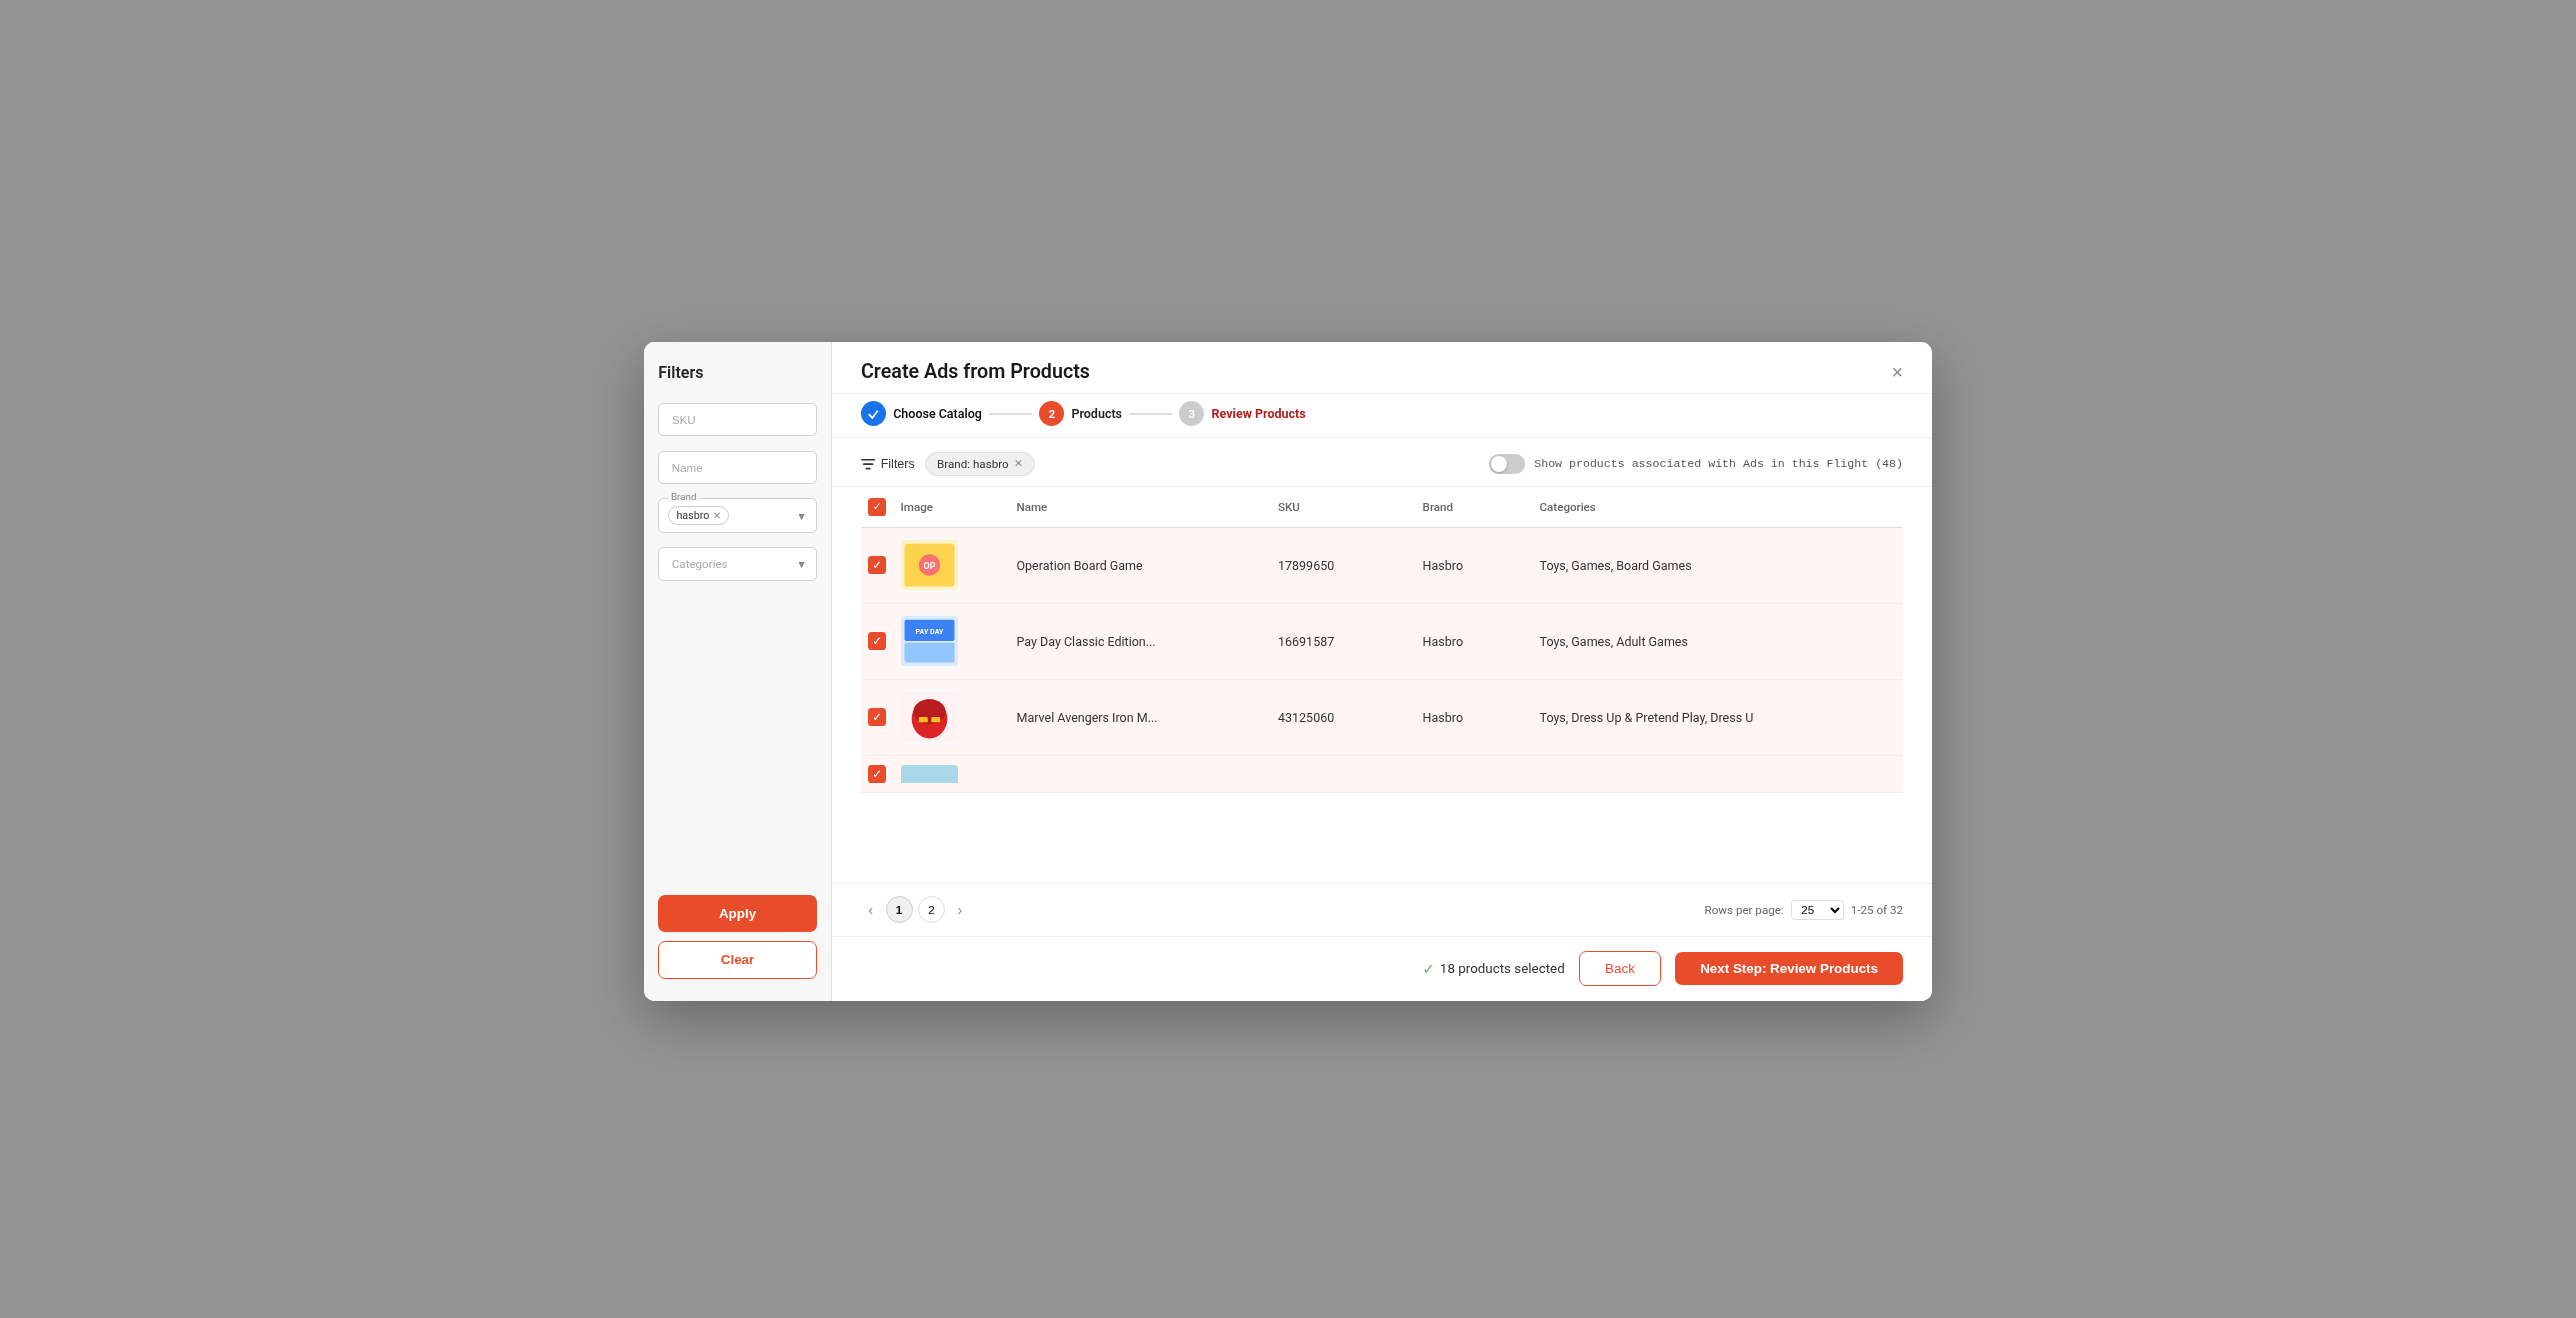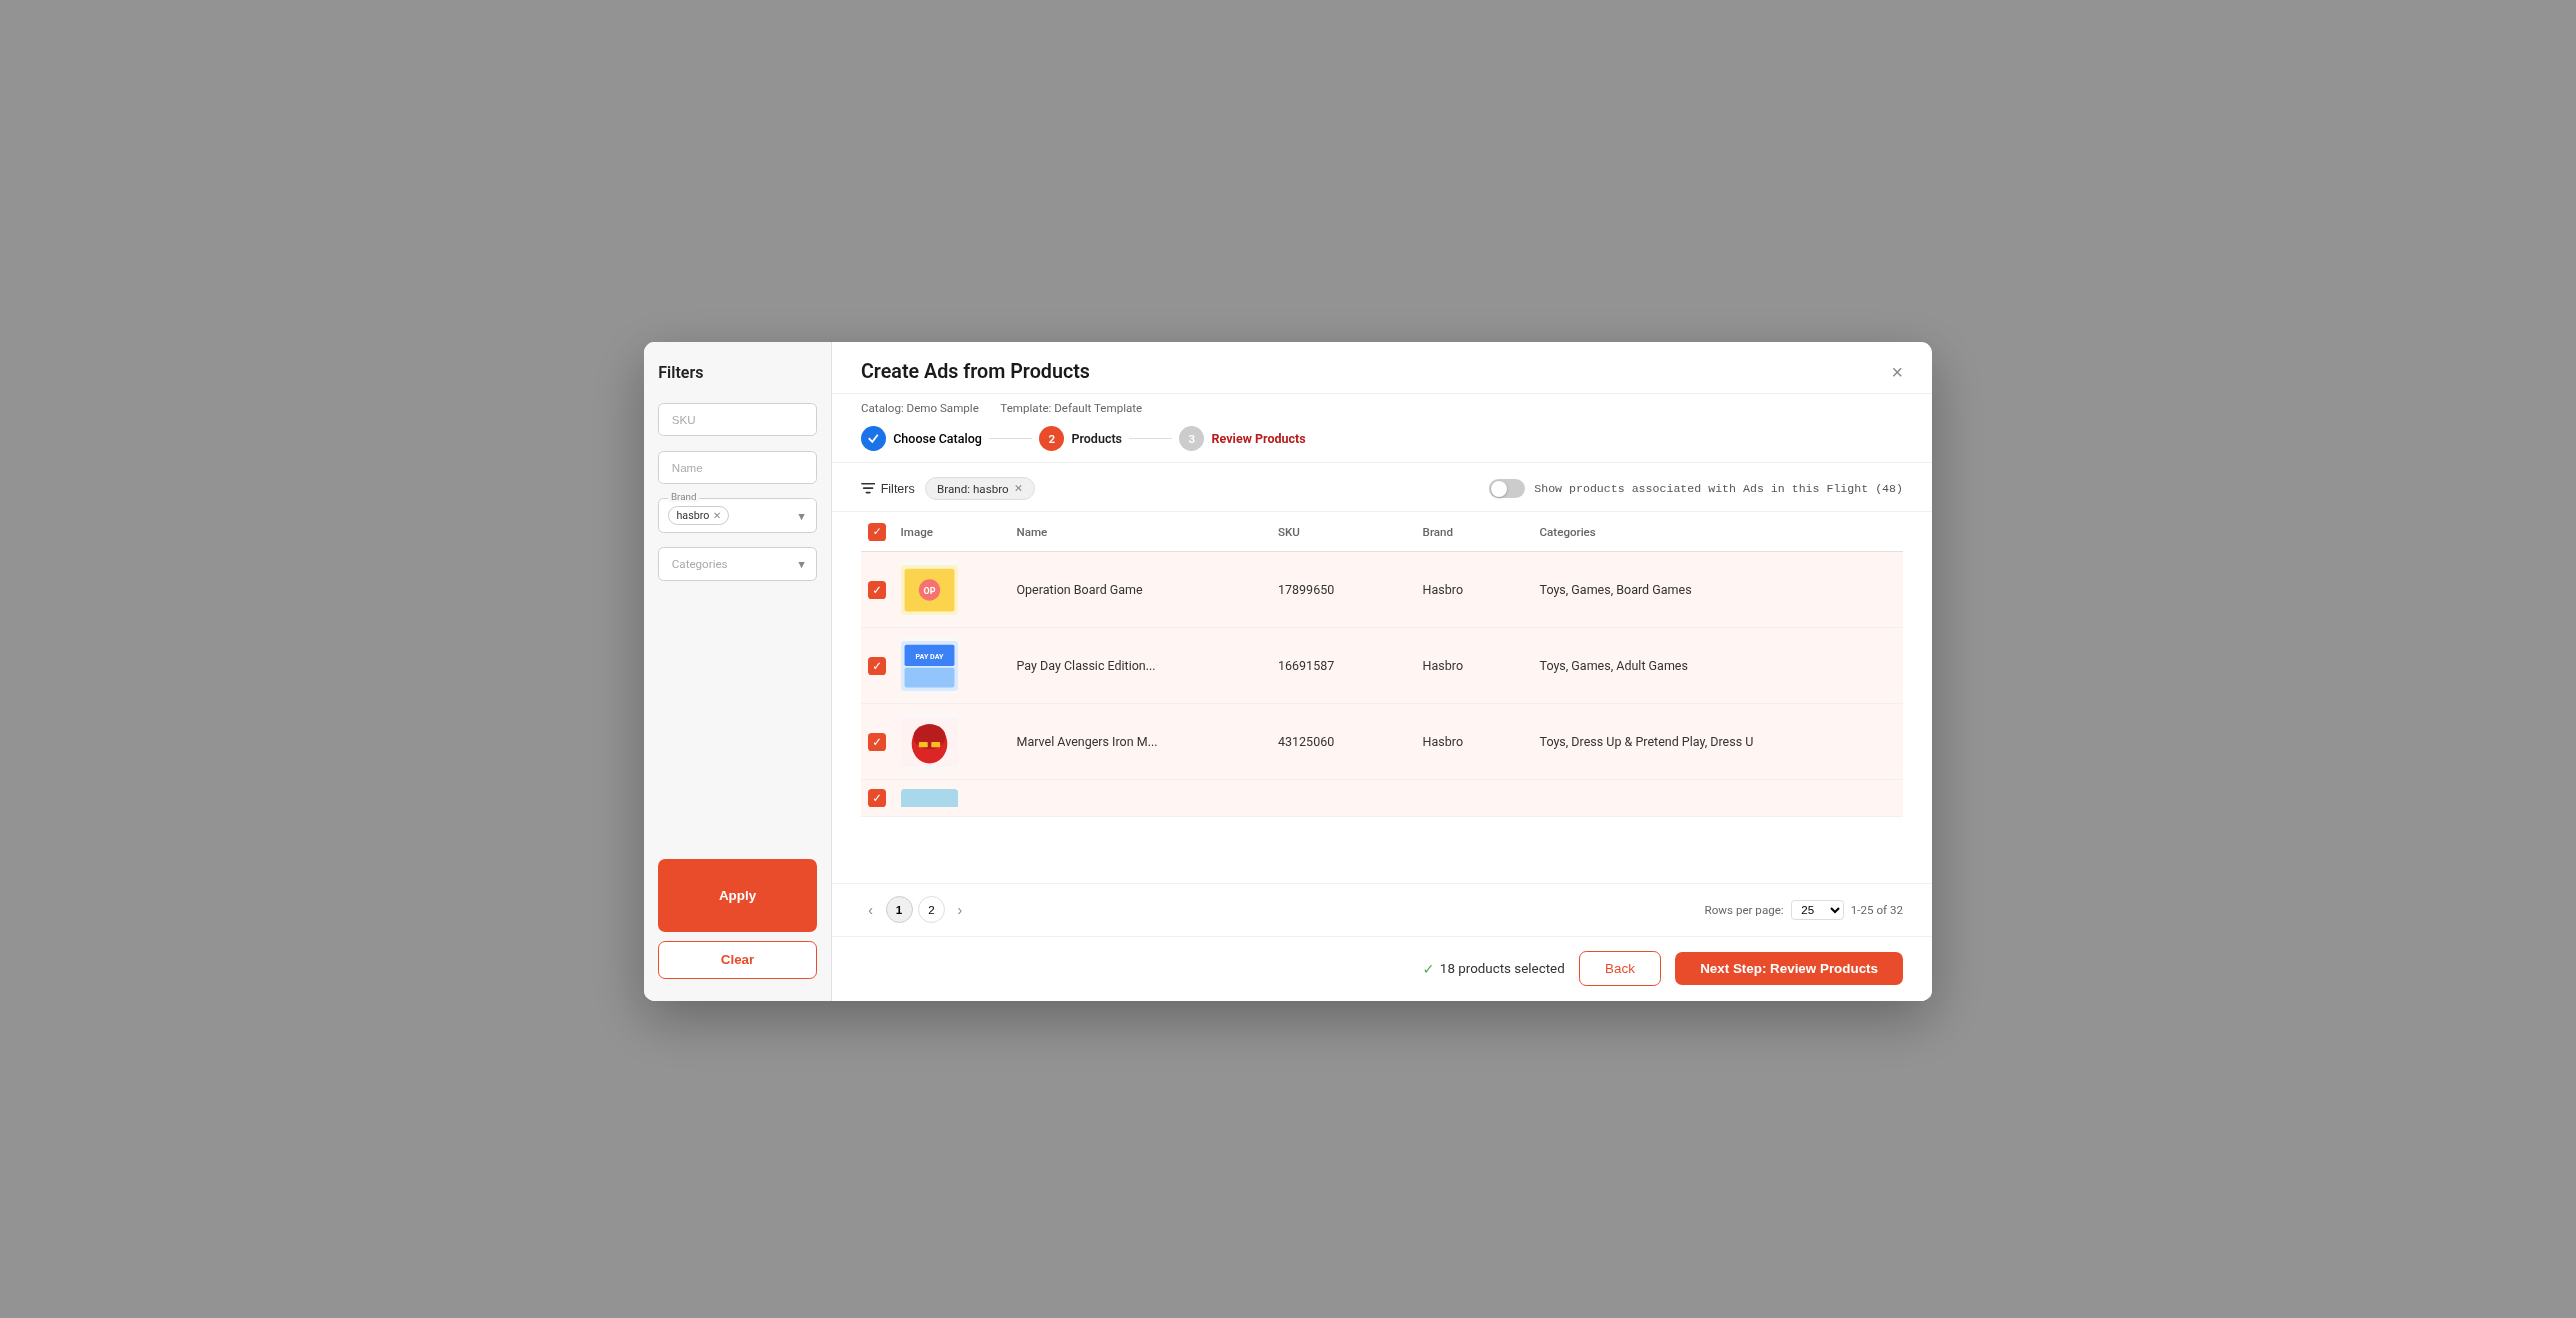--- a/index.html
+++ b/index.html
@@ -15,21 +15,21 @@
     .filter-input::placeholder { color: #aaa; }
     .brand-field { position: relative; border: 0.9px solid #d0d0d0; border-radius: 5.4px; background: #fff; padding: 7.2px 29px 7.2px 9px; display: flex; align-items: center; flex-wrap: wrap; gap: 3.6px; }
     .brand-label-float { position: absolute; top: -8px; left: 9px; background: #f7f7f7; font-size: 9.8px; color: #888; padding: 0 2.7px; }
     .brand-tag { background: #fff; border: 0.9px solid #ccc; border-radius: 10.7px; padding: 1.8px 7.2px; font-size: 10.7px; color: #333; display: flex; align-items: center; gap: 3.6px; }
     .brand-tag-x { cursor: pointer; color: #888; font-size: 9.8px; }
     .brand-arrow { position: absolute; right: 9px; top: 50%; transform: translateY(-50%); color: #888; font-size: 10.7px; }
     .categories-field { border: 0.9px solid #d0d0d0; border-radius: 5.4px; background: #fff; padding: 9px 29px 9px 12.5px; font-size: 11.6px; color: #aaa; position: relative; cursor: pointer; }
     .categories-arrow { position: absolute; right: 9px; top: 50%; transform: translateY(-50%); color: #888; font-size: 10.7px; }
 
     .sidebar-footer { margin-top: auto; display: flex; flex-direction: column; gap: 9px; }
-    .btn-apply { background: #e84c2b; color: #fff; border: none; border-radius: 7.2px; padding: 29px; font-size: 13.4px; font-weight: 600; cursor: pointer; width: 100%; }
+    .btn-apply { background: #e84c2b; color: #fff; border: none; border-radius: 7.2px; padding: 11px; font-size: 13.4px; font-weight: 600; cursor: pointer; width: 100%; }
     .btn-clear { background: #fff; color: #e84c2b; border: 1.8px solid #e84c2b; border-radius: 7.2px; padding: 10.7px; font-size: 13.4px; font-weight: 600; cursor: pointer; width: 100%; }
 
     
     .main { flex: 1; display: flex; flex-direction: column; overflow: hidden; }
 
     
     .modal-header { display: flex; align-items: flex-end; justify-content: space-between; padding: 18px 29px 10.7px 29px; border-bottom: 0.9px solid #f0f0f0; }
     .modal-title { font-size: 19.7px; font-weight: 600; color: #1a1a1a; }
     .close-btn { background: none; border: none; font-size: 19.7px; color: #888; cursor: pointer; line-height: 1; }
 
@@ -124,24 +124,20 @@
     </div>
 
     <div class="main">
 
       <div class="modal-header">
         <span class="modal-title">Create Ads from Products</span>
         <button class="close-btn">×</button>
       </div>
 
       <div class="subheader">
-        <div class="catalog-info">
-          <span>Catalog: Demo Sample</span>
-          <span>Template: Default Template</span>
-        </div>
         <div class="stepper">
 
           <div class="step">
             <div class="step-circle done">
               <svg width="12.5" height="12.5" viewBox="0 0 14 14" fill="none">
                   <polyline points="2,7 6,11 12,3" stroke="white" stroke-width="2" fill="none"></polyline>
                 </svg>
             </div>
             <span class="step-label">Choose Catalog</span>
           </div>

